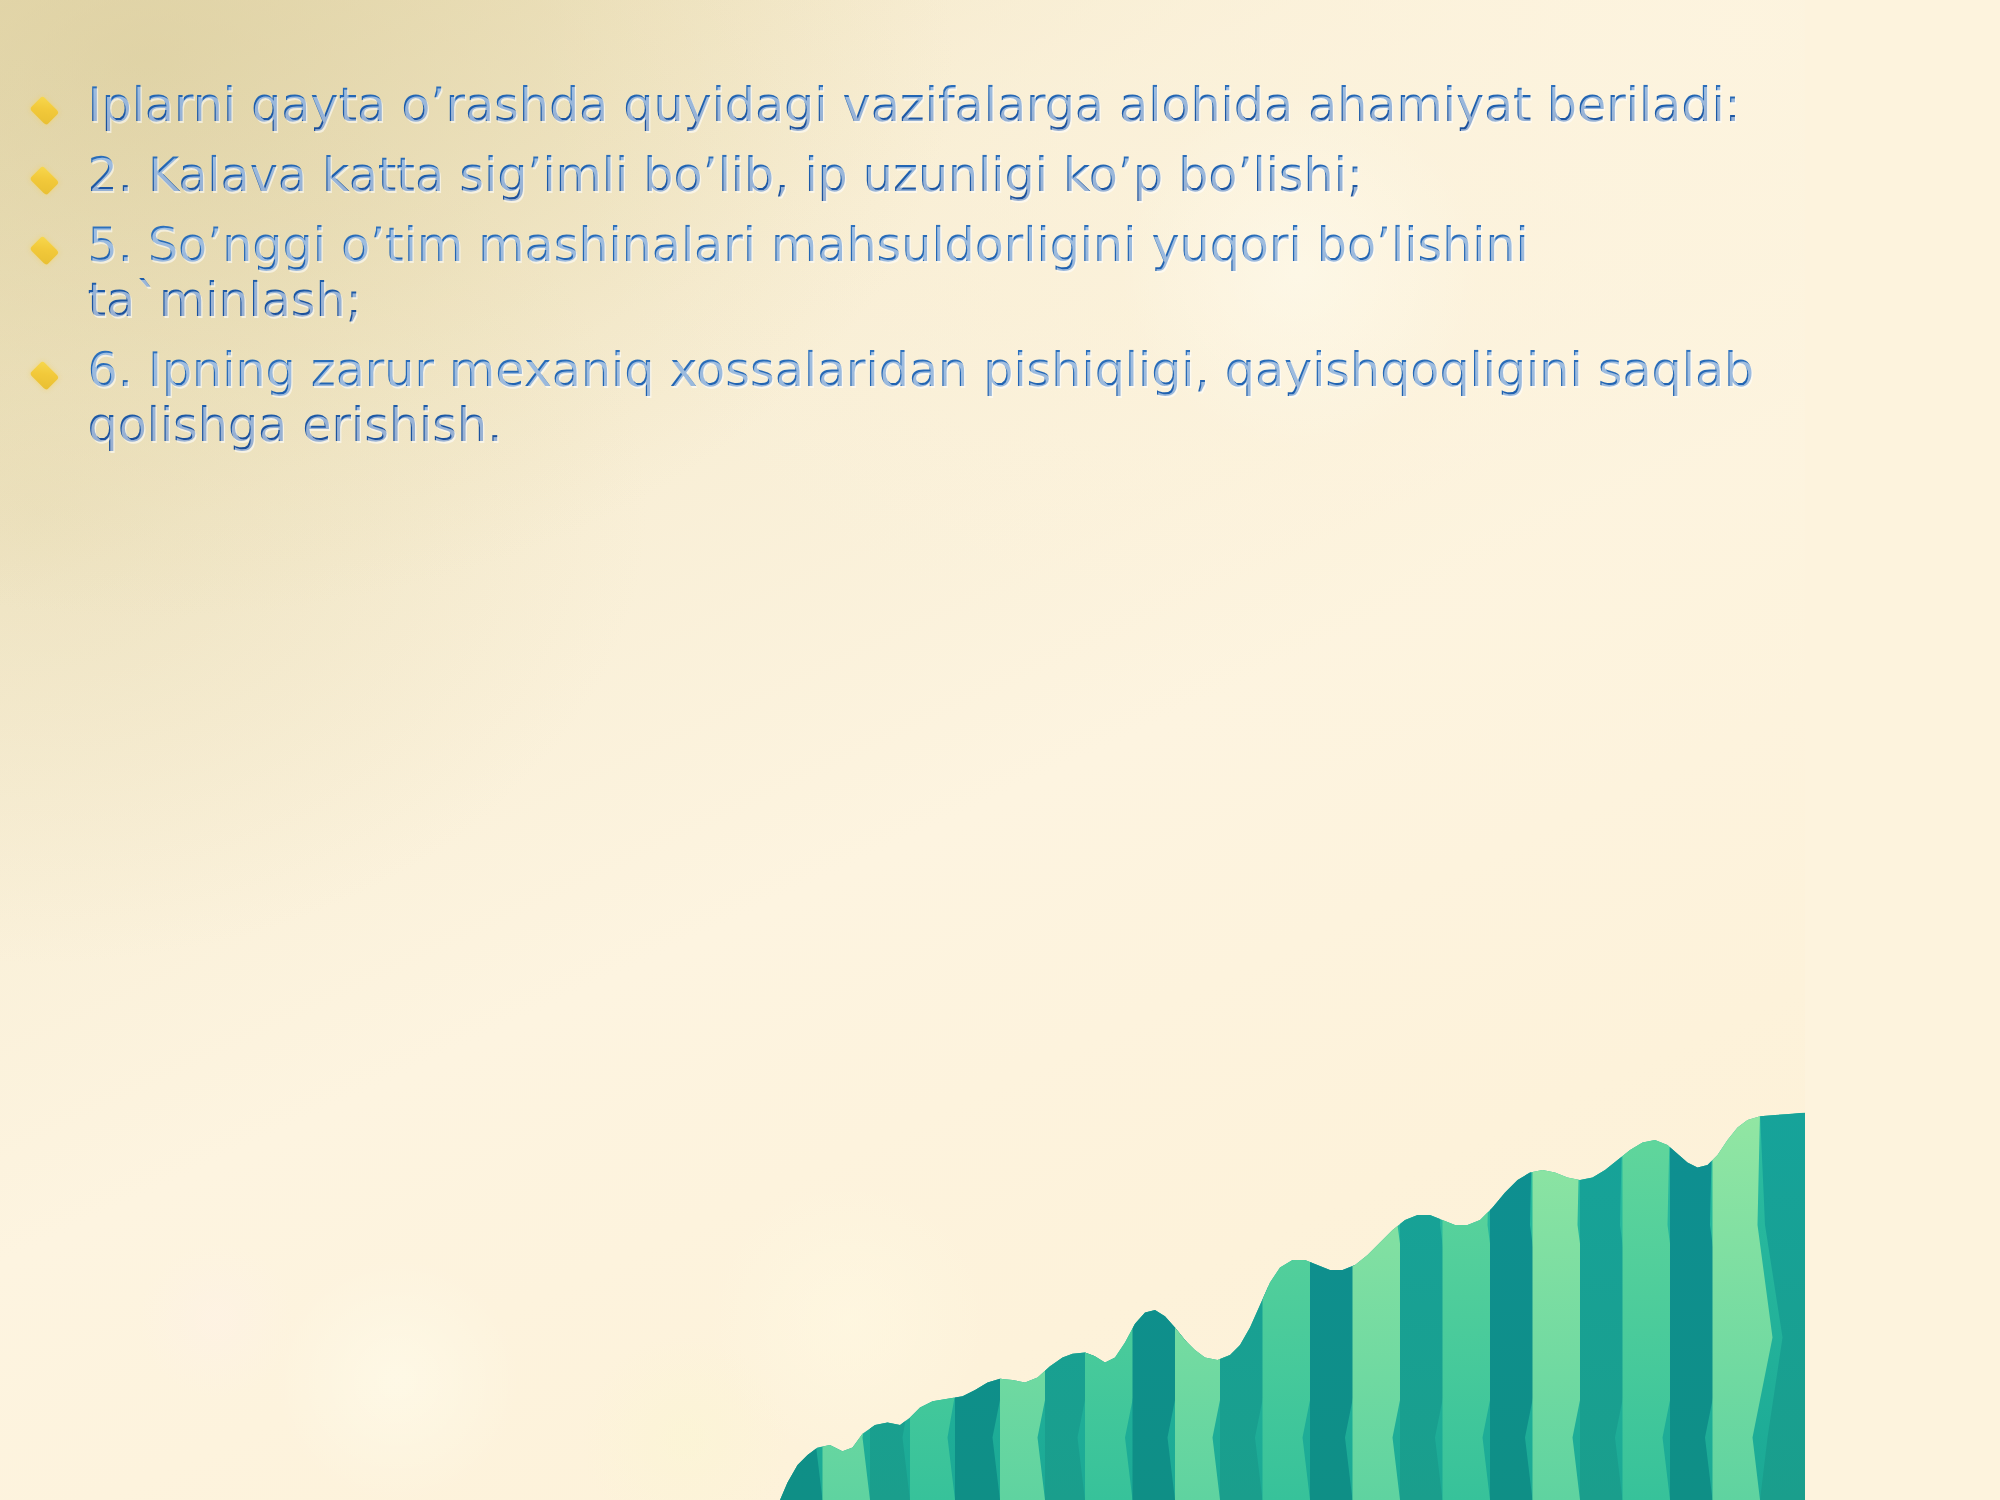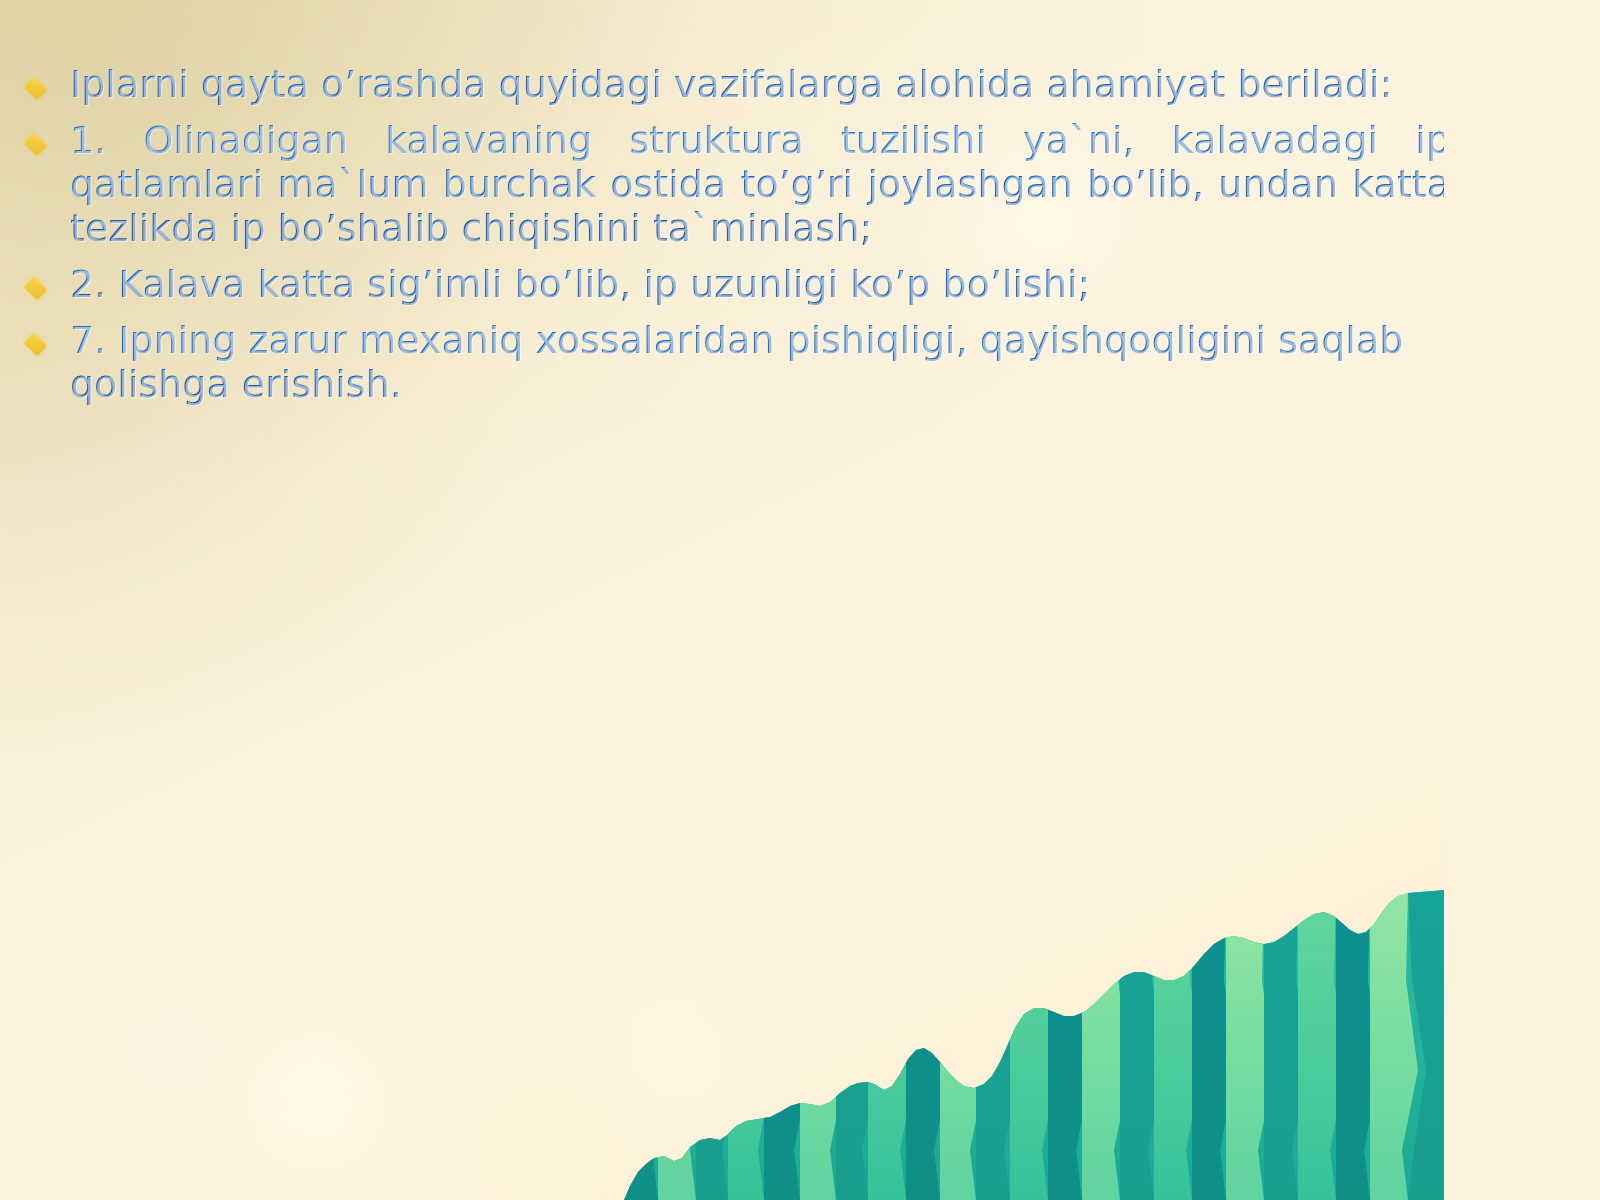--- a/index.html
+++ b/index.html
@@ -108,42 +108,42 @@
 
   <div id="content">
 
     <div class="bullet-item">
       <div class="bullet-marker">
           <div class="diamond"></div>
         </div>
       <div class="bullet-text">Iplarni qayta o’rashda quyidagi vazifalarga alohida ahamiyat beriladi:</div>
     </div>
 
-    <div class="bullet-item">
-      <div class="bullet-marker">
-          <div class="diamond"></div>
-        </div>
-      <div class="bullet-text justify">1. Olinadigan kalavaning struktura tuzilishi ya`ni, kalavadagi  ip  qatlamlari ma`lum burchak ostida  to’g’ri joylashgan bo’lib,  undan katta tezlikda ip bo’shalib chiqishini ta`minlash;</div>
-    </div>
 
     <div class="bullet-item">
       <div class="bullet-marker">
           <div class="diamond"></div>
         </div>
       <div class="bullet-text">2.  Kalava katta sig’imli bo’lib, ip uzunligi ko’p bo’lishi;</div>
     </div>
 
 
 
-
-    <div class="bullet-item">
-      <div class="bullet-marker">
-          <div class="diamond"></div>
-        </div>
-      <div class="bullet-text">7. Ipning zarur mexaniq xossalaridan  pishiqligi, qayishqoqligini saqlab qolishga erishish.</div>
+    <div class="bullet-item">
+      <div class="bullet-marker">
+          <div class="diamond"></div>
+        </div>
+      <div class="bullet-text">5.  So’nggi o’tim mashinalari mahsuldorligini  yuqori bo’lishini ta`minlash;</div>
+    </div>
+
+    <div class="bullet-item">
+      <div class="bullet-marker">
+          <div class="diamond"></div>
+        </div>
+      <div class="bullet-text">6. Ipning zarur mexaniq xossalaridan  pishiqligi, qayishqoqligini saqlab qolishga erishish.</div>
     </div>
 
   </div>
 
   <svg id="ribbon" viewBox="0 0 820 310" preserveAspectRatio="none">
     <defs>
       <linearGradient id="gTealA" x1="0" y1="0" x2="0" y2="1">
         <stop offset="0%" stop-color="#16a39a"></stop>
         <stop offset="100%" stop-color="#1a9e8c"></stop>
       </linearGradient>

